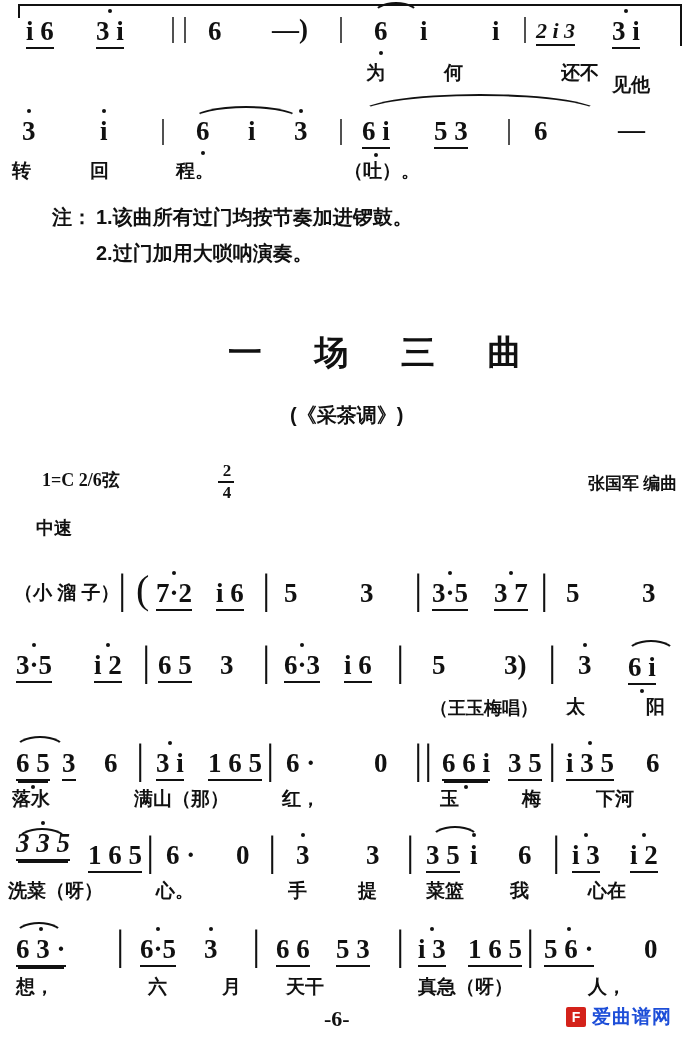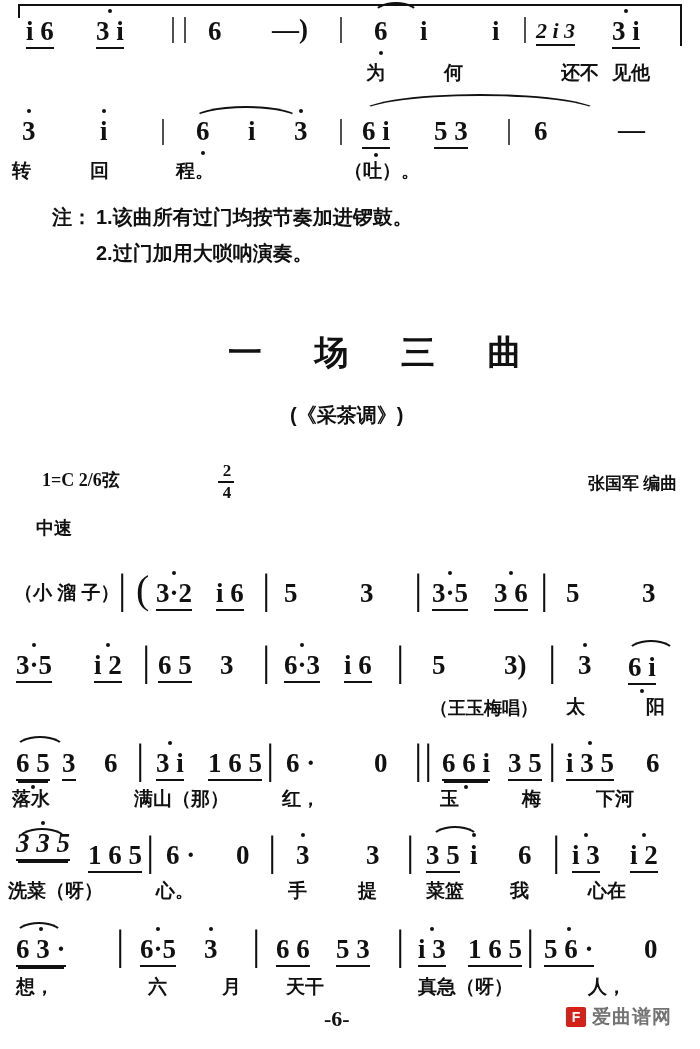--- a/index.html
+++ b/index.html
@@ -110,21 +110,21 @@
     color: #fff;
     font-size: 14px;
     font-weight: bold;
     display: flex;
     align-items: center;
     justify-content: center;
     border-radius: 2px;
     font-family: "Liberation Sans", sans-serif;
   }
   .logo-text {
-    color: #737373;
+    color: #1d4ed8;
     font-size: 19px;
     font-weight: bold;
     font-family: "Liberation Sans", sans-serif;
     letter-spacing: 1px;
   }
 </style>
 </head>
 <body>
 
 <div class="page">
@@ -147,21 +147,21 @@
     <div class="abs note" style="left:420px; top:18px;">i</div>
     <div class="abs note" style="left:492px; top:18px;">i</div>
     <div class="abs bar" style="left:522px; top:12px;">|</div>
     <div class="abs note small u1" style="left:536px; top:20px;font-style:italic;">2 i 3</div>
     <div class="abs note u1 dot-up" style="left:612px; top:18px;">3 i</div>
     <div class="rule" style="left:680px; top:4px; width:2px; height:42px;"></div>
 
     <div class="abs lyric" style="left:366px; top:60px;">为</div>
     <div class="abs lyric" style="left:444px; top:60px;">何</div>
     <div class="abs lyric" style="left:516px; top:60px;margin-left:45px;">还不</div>
-    <div class="abs lyric" style="left:612px; top:60px;">见他</div>
+    <div class="abs lyric" style="left:612px; top:72px;">见他</div>
   </div>
 
   <div class="abs" style="left:0; top:108px; width:700px; height:70px;">
     <div class="abs note dot-up" style="left:22px; top:10px;">3</div>
     <div class="abs note dot-up" style="left:100px; top:10px;">i</div>
     <div class="abs bar" style="left:160px; top:6px;">|</div>
     <div class="slur" style="left:192px; top:-2px; width:104px;"></div>
     <div class="abs note dot-dn" style="left:196px; top:10px;">6</div>
     <div class="abs note" style="left:248px; top:10px;">i</div>
     <div class="abs note dot-up" style="left:294px; top:10px;">3</div>
@@ -194,28 +194,28 @@
     <div class="rule" style="left:2px; top:19px; width:16px; height:2px;"></div>
     <div style="font-size:17px; font-weight:bold; line-height:1; margin-top:5px;">4</div>
   </div>
   <div class="abs" style="left:588px; top:472px; font-size:17px; font-weight:bold;">张国军 编曲</div>
   <div class="abs" style="left:36px; top:516px; font-size:18px; font-weight:bold;">中速</div>
 
   <div class="abs" style="left:0; top:556px; width:700px; height:74px;padding-left:32px;">
     <div class="abs" style="left:14px; top:24px; font-size:19px; font-weight:bold; font-family:'Liberation Sans', sans-serif;">（小 溜 子）</div>
     <div class="abs bar" style="left:118px; top:12px; font-size:42px;">|</div>
     <div class="abs bar" style="left:136px; top:14px; font-size:40px;">(</div>
-    <div class="abs note u1 dot-up" style="left:156px; top:24px;">3·2</div>
+    <div class="abs note u1 dot-up" style="left:156px; top:24px;">7·2</div>
     <div class="abs note u1" style="left:216px; top:24px;">i 6</div>
     <div class="abs bar" style="left:262px; top:12px; font-size:42px;">|</div>
     <div class="abs note" style="left:284px; top:24px;">5</div>
     <div class="abs note" style="left:360px; top:24px;">3</div>
     <div class="abs bar" style="left:414px; top:12px; font-size:42px;">|</div>
     <div class="abs note u1 dot-up" style="left:432px; top:24px;">3·5</div>
-    <div class="abs note u1 dot-up" style="left:494px; top:24px;">3 6</div>
+    <div class="abs note u1 dot-up" style="left:494px; top:24px;">3 7</div>
     <div class="abs bar" style="left:540px; top:12px; font-size:42px;">|</div>
     <div class="abs note" style="left:566px; top:24px;">5</div>
     <div class="abs note" style="left:642px; top:24px;">3</div>
   </div>
 
   <div class="abs" style="left:0; top:640px; width:700px; height:90px;">
     <div class="abs note u1 dot-up" style="left:16px; top:12px;">3·5</div>
     <div class="abs note u1 dot-up" style="left:94px; top:12px;">i 2</div>
     <div class="abs bar" style="left:142px; top:0; font-size:42px;">|</div>
     <div class="abs note u1" style="left:158px; top:12px;">6 5</div>

